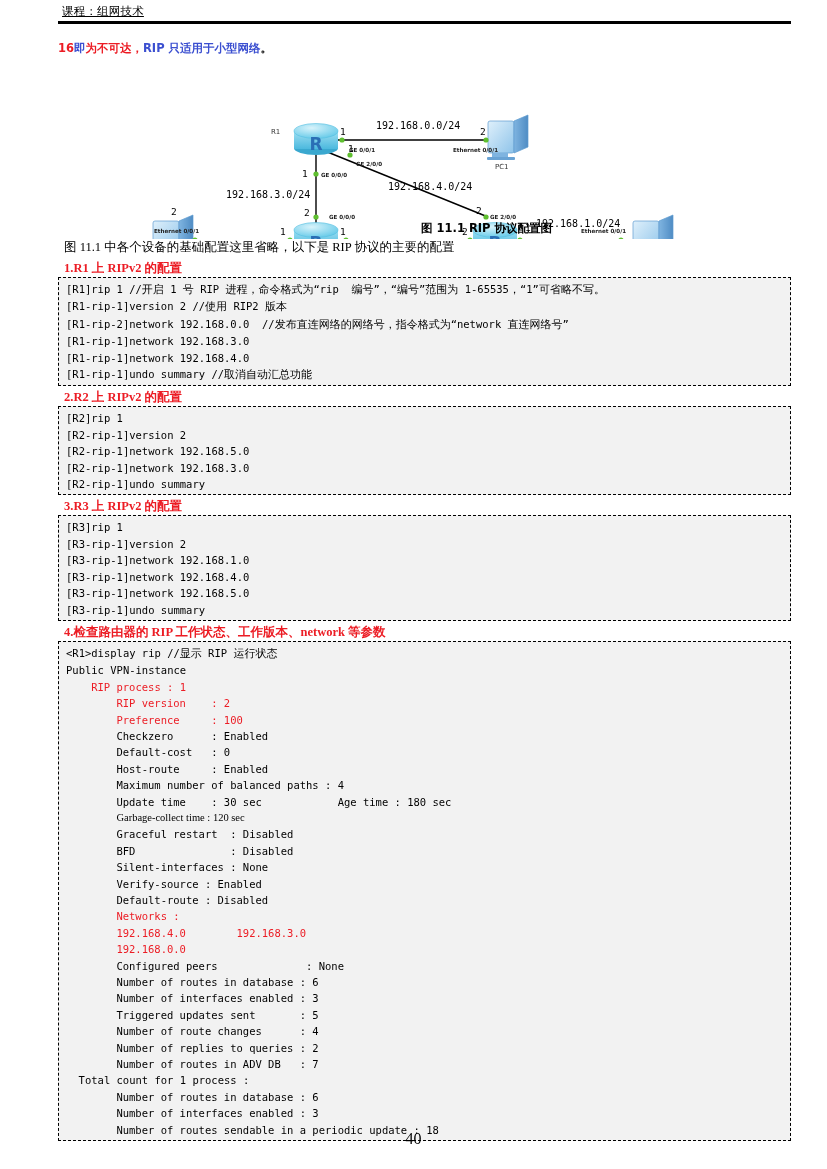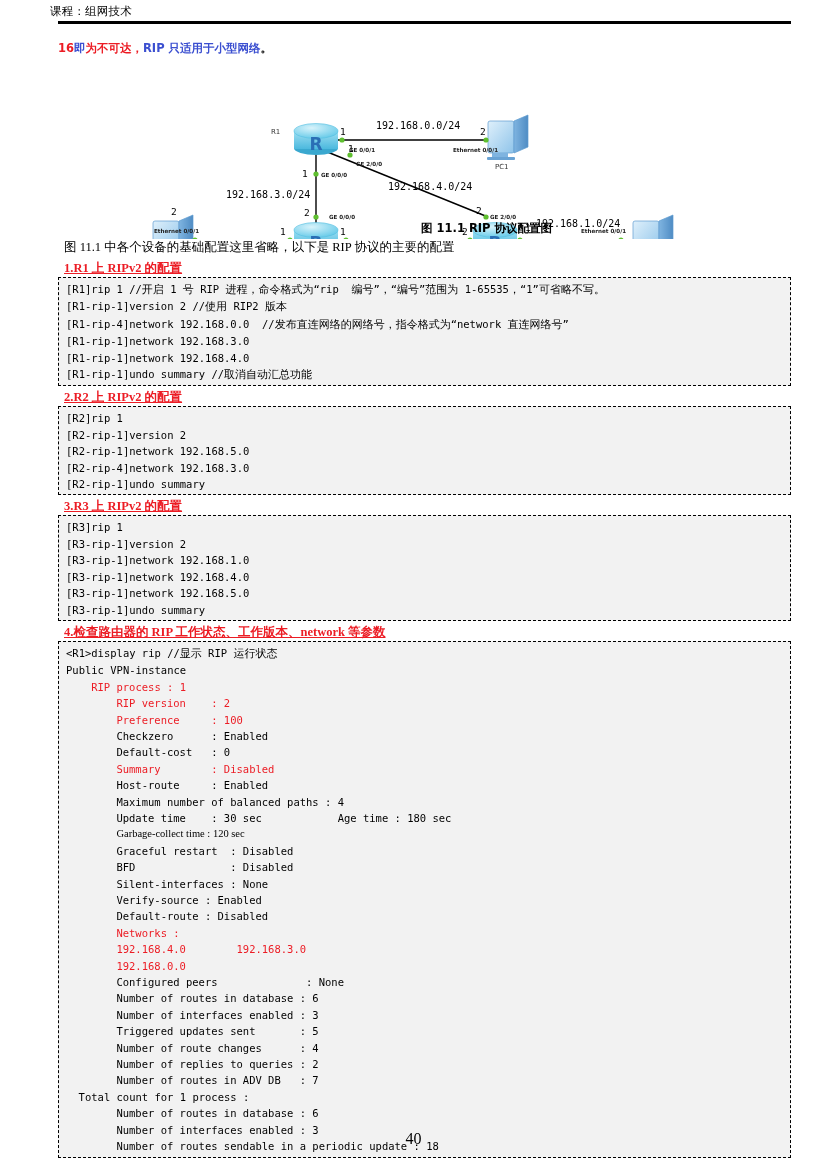--- a/index.html
+++ b/index.html
@@ -17,22 +17,23 @@
   }
   .page {
     position: absolute;
     left: 0; top: 0;
     width: 827px; height: 1169px;
   }
 
   
   .header {
     position: absolute;
-    left: 50px; top: 3px;
+    left: 62px; top: 3px;
     width: 732px;
+    text-decoration: underline;
   }
   .header-title {
     font-family: "DejaVu Sans", "Liberation Sans", sans-serif;
     font-size: 11.5px;
     line-height: 16px;
     color: #000;
     letter-spacing: .2px;
   }
   .header-rule {
     position: absolute;
@@ -89,21 +90,20 @@
 
   
   .sec-head {
     font-family: "Liberation Serif", "DejaVu Serif", serif;
     font-weight: bold;
     font-size: 12.5px;
     color: #ec1c24;
     line-height: 16px;
     padding-left: 6px;
     margin-top: 3px;
-    text-decoration: underline;
   }
 
   
   .codebox {
     border: 1px dashed #000;
     background: #f2f2f2;
     padding: 3px 0 2px 0;
     margin-top: 1px;
     box-sizing: border-box;
   }
@@ -285,31 +285,31 @@
 
     <div class="fig-caption">图 11.1 RIP 协议配置图</div>
 
     <div class="body-line">图 11.1 中各个设备的基础配置这里省略，以下是 RIP 协议的主要的配置</div>
 
     <div id="sections-host">
         <div class="sec-head">1.R1 上 RIPv2 的配置</div>
         <div class="codebox">
           <div class="cl"><span>[R1]rip 1 //</span><span class="cjk">开启</span><span> 1 </span><span class="cjk">号</span><span> RIP </span><span class="cjk">进程，命令格式为</span><span>“rip  </span><span class="cjk">编号</span><span>”</span><span class="cjk">，</span><span>“</span><span class="cjk">编号</span><span>”</span><span class="cjk">范围为</span><span> 1-65535</span><span class="cjk">，</span><span>“1”</span><span class="cjk">可省略不写。</span></div>
           <div class="cl"><span>[R1-rip-1]version 2 //</span><span class="cjk">使用</span><span> RIP2 </span><span class="cjk">版本</span></div>
-          <div class="cl"><span>[R1-rip-4]network 192.168.0.0  //</span><span class="cjk">发布直连网络的网络号，指令格式为</span><span>“network </span><span class="cjk">直连网络号</span><span>”</span></div>
+          <div class="cl"><span>[R1-rip-2]network 192.168.0.0  //</span><span class="cjk">发布直连网络的网络号，指令格式为</span><span>“network </span><span class="cjk">直连网络号</span><span>”</span></div>
           <div class="cl"><span>[R1-rip-1]network 192.168.3.0</span></div>
           <div class="cl"><span>[R1-rip-1]network 192.168.4.0</span></div>
           <div class="cl"><span>[R1-rip-1]undo summary //</span><span class="cjk">取消自动汇总功能</span></div>
         </div>
         <div class="sec-head">2.R2 上 RIPv2 的配置</div>
         <div class="codebox">
           <div class="cl"><span>[R2]rip 1</span></div>
           <div class="cl"><span>[R2-rip-1]version 2</span></div>
           <div class="cl"><span>[R2-rip-1]network 192.168.5.0</span></div>
-          <div class="cl"><span>[R2-rip-4]network 192.168.3.0</span></div>
+          <div class="cl"><span>[R2-rip-1]network 192.168.3.0</span></div>
           <div class="cl"><span>[R2-rip-1]undo summary</span></div>
         </div>
         <div class="sec-head">3.R3 上 RIPv2 的配置</div>
         <div class="codebox">
           <div class="cl"><span>[R3]rip 1</span></div>
           <div class="cl"><span>[R3-rip-1]version 2</span></div>
           <div class="cl"><span>[R3-rip-1]network 192.168.1.0</span></div>
           <div class="cl"><span>[R3-rip-1]network 192.168.4.0</span></div>
           <div class="cl"><span>[R3-rip-1]network 192.168.5.0</span></div>
           <div class="cl"><span>[R3-rip-1]undo summary</span></div>
@@ -318,21 +318,20 @@
 
     <div class="sec-head">4.检查路由器的 RIP 工作状态、工作版本、network 等参数</div>
     <div class="codebox" id="display-box">
         <div class="cl" style="color: rgb(0, 0, 0); padding-left: 7px;"><span>&lt;R1&gt;display rip //</span><span class="cjk">显示</span><span> RIP </span><span class="cjk">运行状态</span></div>
         <div class="cl" style="color: rgb(0, 0, 0); padding-left: 7px;"><span>Public VPN-instance</span></div>
         <div class="cl" style="color: rgb(236, 28, 36); padding-left: 32.2px;"><span>RIP process : 1</span></div>
         <div class="cl" style="color: rgb(236, 28, 36); padding-left: 57.4px;"><span>RIP version    : 2</span></div>
         <div class="cl" style="color: rgb(236, 28, 36); padding-left: 57.4px;"><span>Preference     : 100</span></div>
         <div class="cl" style="color: rgb(0, 0, 0); padding-left: 57.4px;"><span>Checkzero      : Enabled</span></div>
         <div class="cl" style="color: rgb(0, 0, 0); padding-left: 57.4px;"><span>Default-cost   : 0</span></div>
-        <div class="cl" style="color: rgb(236, 28, 36); padding-left: 57.4px;"><span>Summary        : Disabled</span></div>
         <div class="cl" style="color: rgb(0, 0, 0); padding-left: 57.4px;"><span>Host-route     : Enabled</span></div>
         <div class="cl" style="color: rgb(0, 0, 0); padding-left: 57.4px;"><span>Maximum number of balanced paths : 4</span></div>
         <div class="cl" style="color: rgb(0, 0, 0); padding-left: 57.4px;"><span>Update time    : 30 sec            Age time : 180 sec</span></div>
         <div class="cl" style="color: rgb(0, 0, 0); padding-left: 57.4px; font-family: Liberation Serif, serif;"><span>Garbage-collect time : 120 sec</span></div>
         <div class="cl" style="color: rgb(0, 0, 0); padding-left: 57.4px;"><span>Graceful restart  : Disabled</span></div>
         <div class="cl" style="color: rgb(0, 0, 0); padding-left: 57.4px;"><span>BFD               : Disabled</span></div>
         <div class="cl" style="color: rgb(0, 0, 0); padding-left: 57.4px;"><span>Silent-interfaces : None</span></div>
         <div class="cl" style="color: rgb(0, 0, 0); padding-left: 57.4px;"><span>Verify-source : Enabled</span></div>
         <div class="cl" style="color: rgb(0, 0, 0); padding-left: 57.4px;"><span>Default-route : Disabled</span></div>
         <div class="cl" style="color: rgb(236, 28, 36); padding-left: 57.4px;"><span>Networks :</span></div>

